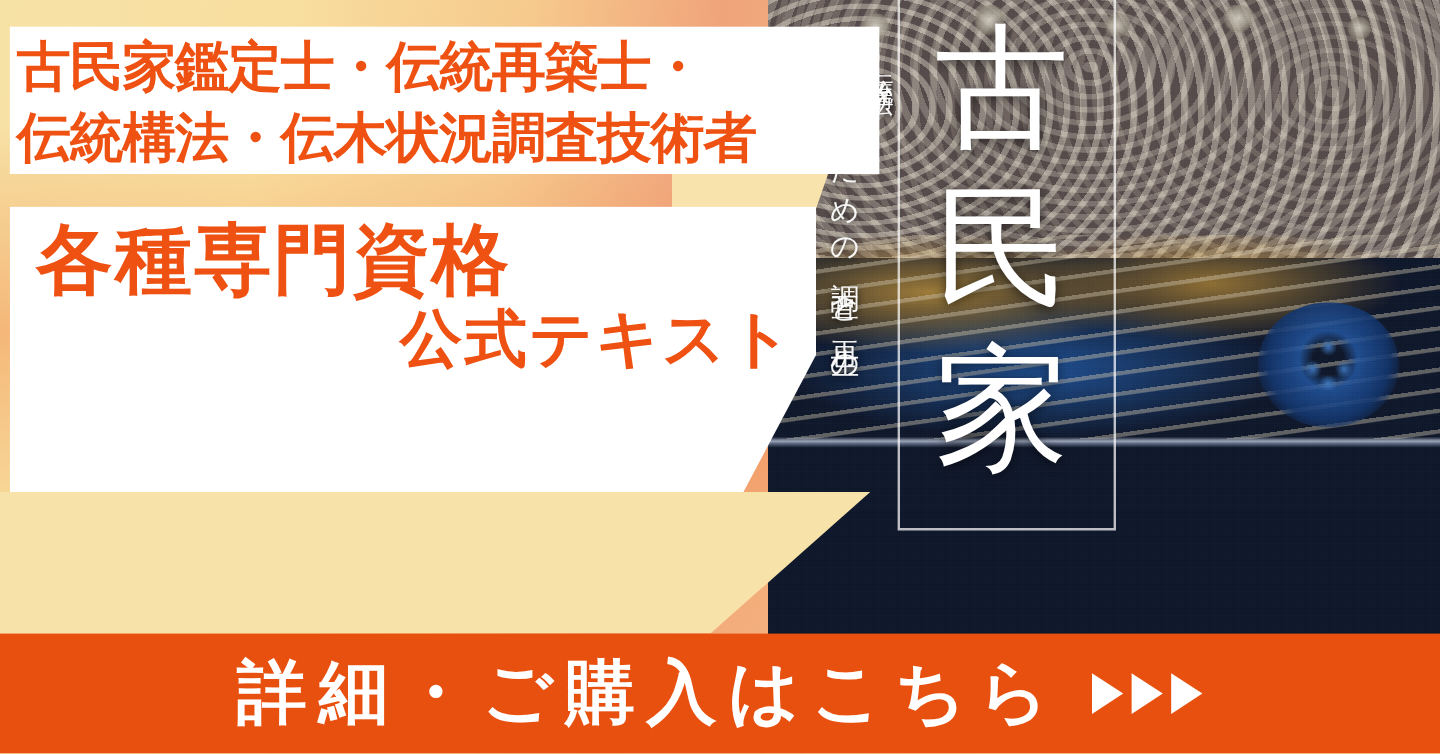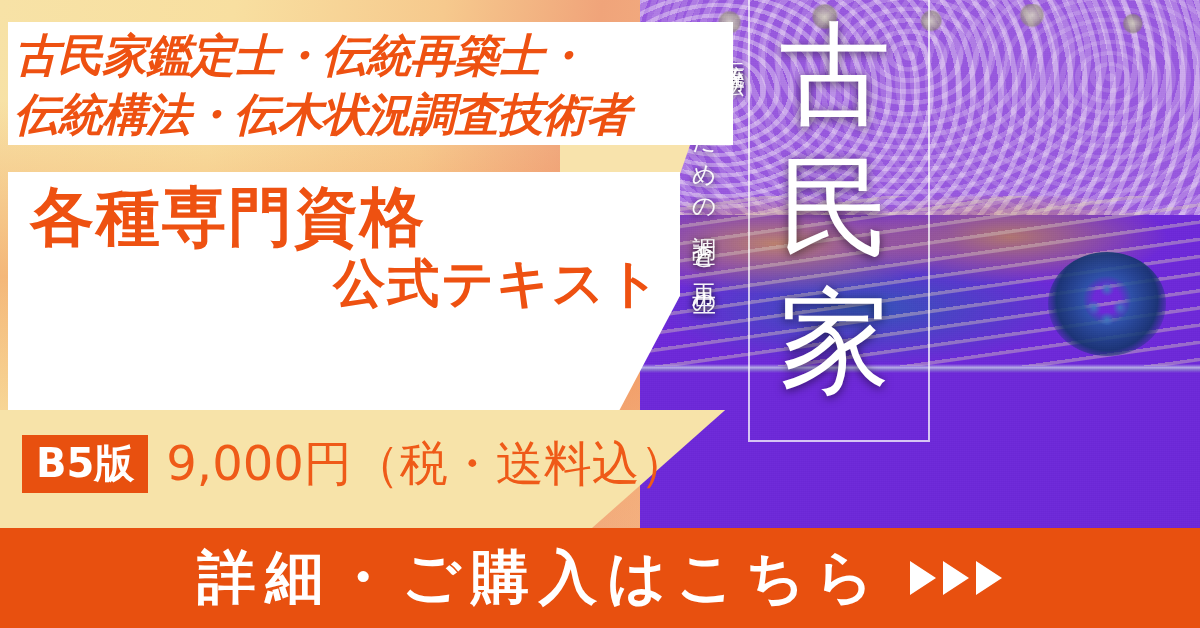--- a/index.html
+++ b/index.html
@@ -27,21 +27,21 @@
         #f0a47a 46%,
         #f3b183 56%,
         #f7d195 68%,
         #f9e3a8 80%,
         #f7e0a2 100%);
   }
 
   
   .cover{
     position:absolute;top:0;right:0;width:560px;height:601px;overflow:hidden;
-    background:#6d28d9;
+    background:#0f172a;
   }
   .cover-photo{
     position:absolute;inset:0;
     background:
       
       radial-gradient(ellipse 300px 190px at 82% 92%, rgba(245,175,105,0.92) 0%, rgba(210,130,95,0.45) 40%, rgba(0,0,0,0) 72%),
       radial-gradient(ellipse 210px 150px at 60% 86%, rgba(168,120,150,0.55) 0%, rgba(0,0,0,0) 70%),
       
       radial-gradient(ellipse 330px 120px at 36% 52%, rgba(40,96,168,0.95) 0%, rgba(22,58,120,0.75) 45%, rgba(0,0,0,0) 78%),
       radial-gradient(ellipse 150px 95px at 78% 50%, rgba(32,78,150,0.85) 0%, rgba(0,0,0,0) 72%),
@@ -173,21 +173,21 @@
     background:#f8e3ac;
     clip-path:polygon(0 0, 58% 0, 100% 0, 34% 100%, 0 100%);
   }
 
   
   .headline{
     position:absolute;left:14px;top:26px;width:716px;
     color:#ee5111;font-size:45px;line-height:1.32;font-weight:700;
     letter-spacing:-1px;white-space:nowrap;
   }
-  .headline .ln{display:block;font-style:italic;}
+  .headline .ln{display:block;}
 
   .subhead{
     position:absolute;left:20px;top:182px;width:660px;
     color:#ee5111;font-weight:700;letter-spacing:2px;
   }
   .subhead .s1{display:block;font-size:64px;line-height:1.12;text-align:left;padding-left:10px;}
   .subhead .s2{display:block;font-size:52px;line-height:1.14;text-align:right;padding-right:18px;}
 
   
   .price-row{
@@ -252,24 +252,20 @@
     <span class="ln">伝統構法・伝木状況調査技術者</span>
   </div>
 
   <div class="panel panel-2"></div>
   <div class="subhead">
     <span class="s1">各種専門資格</span>
     <span class="s2">公式テキスト</span>
   </div>
 
   <div class="band-cream"></div>
-  <div class="price-row">
-    <div class="badge">B5版</div>
-    <div class="price-text">9,000円（税・送料込）</div>
-  </div>
 
   <div class="cta-strip-top"></div>
   <div class="cta">
     <div class="cta-text">詳細・ご購入はこちら</div>
     <div class="cta-arrows">
       <span class="arw"></span>
       <span class="arw"></span>
       <span class="arw"></span>
     </div>
   </div>

